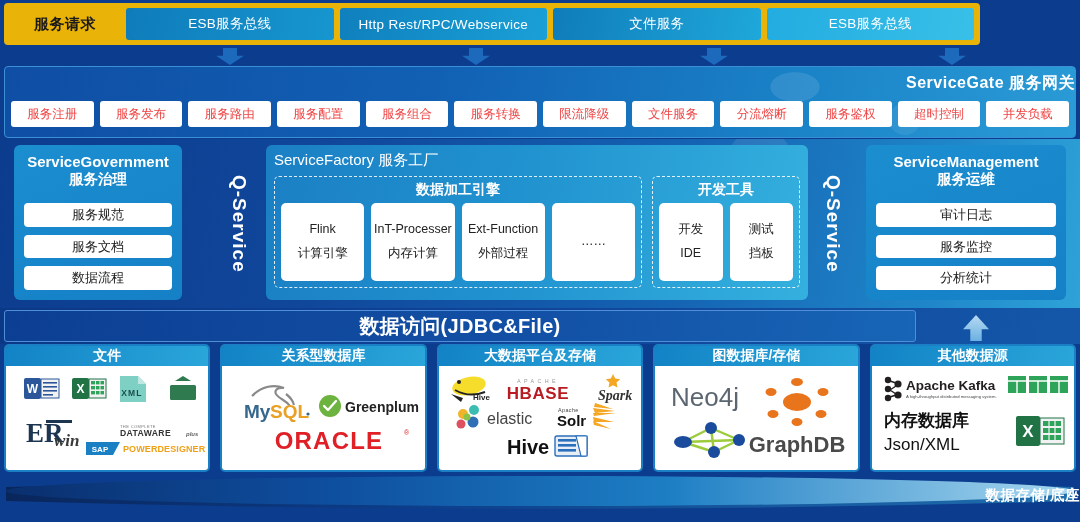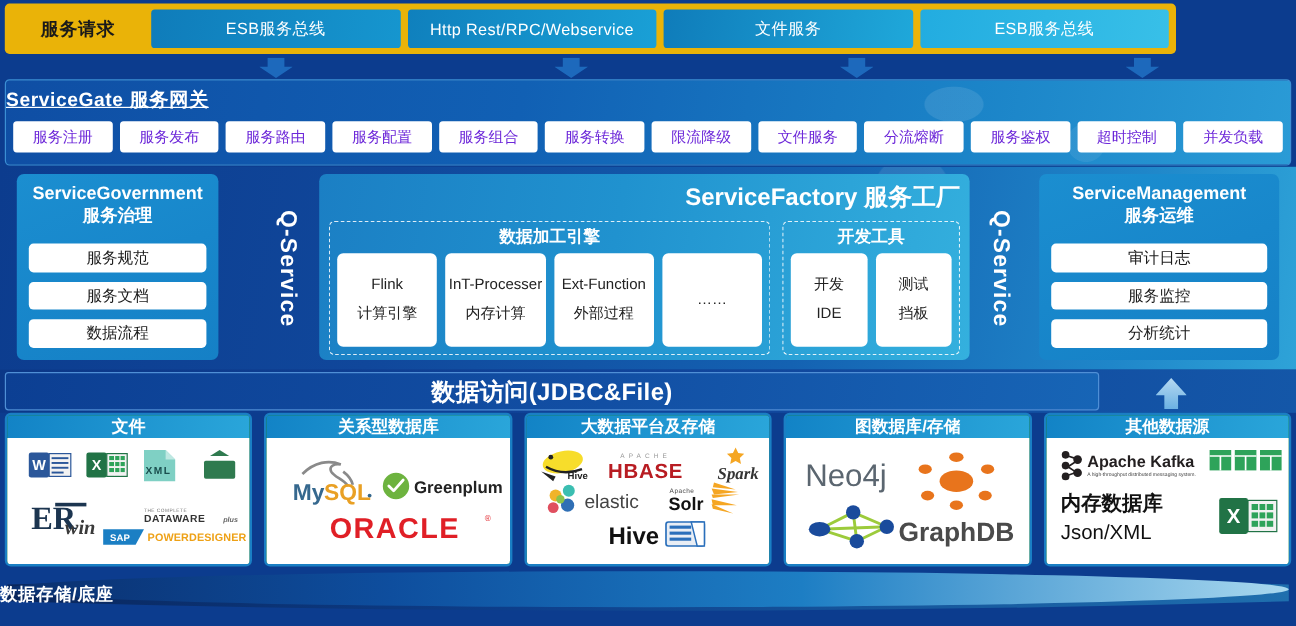--- a/index.html
+++ b/index.html
@@ -42,30 +42,30 @@
   }
 
   
   .gate {
     position: absolute; left: 4px; top: 66px; width: 1072px; height: 72px;
     border: 1px solid #3b8fd4; border-radius: 4px;
     background: linear-gradient(100deg,#0f4ea4 0%,#1160b4 40%,#1b84c8 75%,#2a9bd6 100%);
     overflow: hidden;
   }
   .gate-title {
-    text-align: left; color: #fff; font-size: 16px; font-weight: bold;
-    padding-top: 6px; letter-spacing: .5px; position: relative; z-index: 2; text-decoration: underline;
+    text-align: right; color: #fff; font-size: 16px; font-weight: bold;
+    padding-top: 6px; letter-spacing: .5px; position: relative; z-index: 2;
   }
   .gate-chips {
     display: flex; gap: 6px; padding: 7px 6px 0 6px; position: relative; z-index: 2;
   }
   .chip {
     flex: 1 1 0; height: 26px; background: #fff; border-radius: 3px;
     display: flex; align-items: center; justify-content: center;
-    font-size: 12.5px; color: #6d28d9;
+    font-size: 12.5px; color: #ef4444;
   }
   .gate-deco {
     position: absolute; right: 0; top: 0; width: 340px; height: 100%;
     background:
       radial-gradient(ellipse 60px 36px at 60px 20px, rgba(255,255,255,.10) 40%, transparent 42%),
       radial-gradient(ellipse 34px 34px at 170px 52px, rgba(255,255,255,.07) 46%, transparent 48%);
     z-index: 1;
   }
 
   
@@ -105,21 +105,21 @@
     writing-mode: vertical-rl; text-orientation: mixed;
     display: flex; align-items: center; justify-content: center;
   }
 
   
   .factory {
     background: linear-gradient(100deg,#1b7fc4 0%,#2092cf 45%,#34b0de 100%);
     padding: 6px 8px 8px;
   }
   .factory-title {
-    text-align: right; color: #fff; font-size: 20px; font-weight: bold;
+    text-align: left; color: #fff; font-size: 15px; font-weight: normal;
     margin-bottom: 6px;
   }
   .factory-row { display: flex; gap: 10px; height: 112px; }
   .dash {
     border: 1px dashed rgba(255,255,255,.85); border-radius: 5px;
     padding: 4px 6px 6px; display: flex; flex-direction: column;
   }
   .dash-title { text-align: center; color: #fff; font-size: 14px; font-weight: bold; margin-bottom: 4px; }
   .dash-items { display: flex; gap: 7px; flex: 1; }
   .wcard {
@@ -164,21 +164,21 @@
     color: #fff; font-size: 14px; font-weight: bold;
     display: flex; align-items: center; justify-content: center;
   }
   .src-body { flex: 1; position: relative; background: #fff; padding: 4px; }
 
   
   .base {
     position: absolute; left: 0; bottom: 5px; width: 1080px; height: 44px;
   }
   .base-txt {
-    position: absolute; left: 0; right: 0; top: 13px; text-align: left;
+    position: absolute; left: 0; right: 0; top: 13px; text-align: right;
     color: #fff; font-size: 14.5px; font-weight: bold; letter-spacing: .5px;
   }
 </style>
 </head>
 <body>
 
 <div class="req-bar">
   <div class="req-label">服务请求</div>
   <div class="req-btn b1">ESB服务总线</div>
   <div class="req-btn b2">Http Rest/RPC/Webservice</div>

